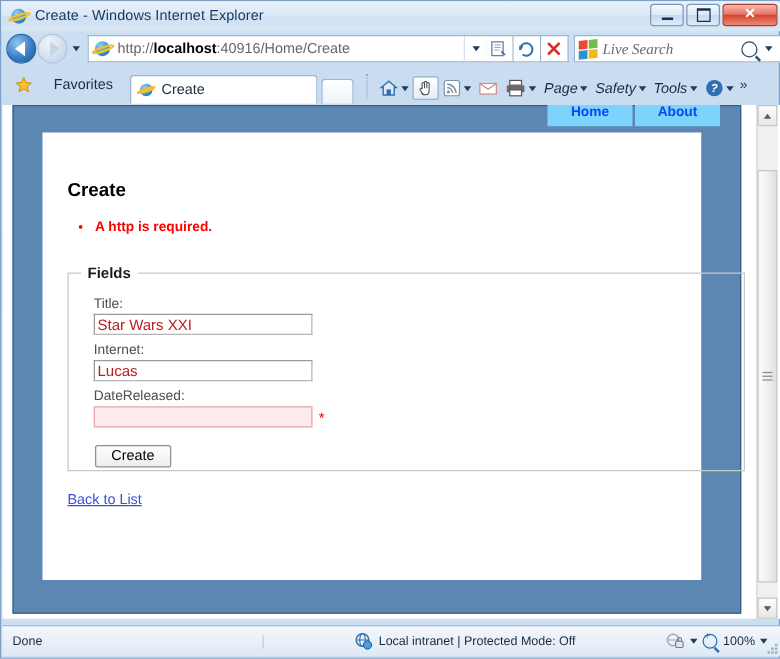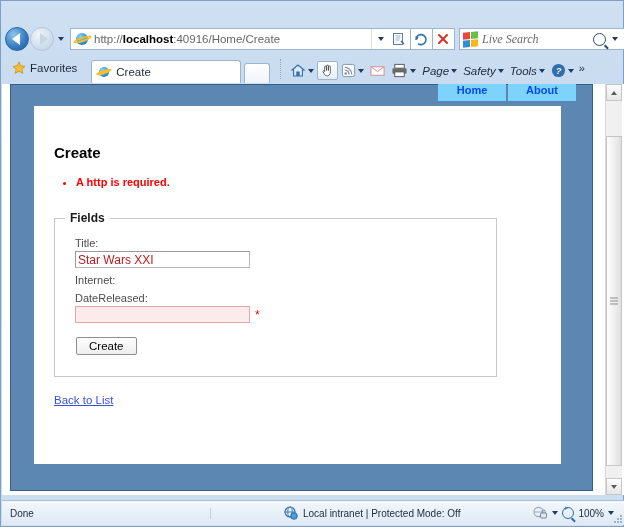--- a/index.html
+++ b/index.html
@@ -241,21 +241,21 @@
     display: flex;
     align-items: flex-end;
     box-sizing: border-box;
   }
   .fav-btn {
     height: 22px;
     margin: 0 0 3px 6px;
     padding: 0 7px 0 4px;
     display: flex;
     align-items: center;
-    gap: 4px;
+    gap: 17px;
     border: 1px solid transparent;
     flex: 0 0 auto;
   }
   .star {
     width: 14px; height: 14px;
     position: relative;
     flex: 0 0 auto;
   }
   .fav-label { font-size: 11.5px; color: #1b2b3d; }
   .tab-strip {
@@ -384,21 +384,21 @@
     font-size: 11px;
     font-weight: bold;
     color: #ff0000;
     font-family: "Liberation Sans", sans-serif;
     line-height: 14px;
   }
   fieldset.fields {
     margin: 22px 0 0 0;
     padding: 6px 10px 14px 10px;
     border: 1px solid #c8c8c8;
-    width: 443px;
+    width: 542px;
     height: 166px;
     box-sizing: border-box;
   }
   fieldset.fields legend {
     font-size: 12px;
     font-weight: bold;
     color: #1b1b1b;
     padding: 0 5px;
   }
   .field-label {
@@ -611,20 +611,40 @@
   .winflag i:nth-child(1){background:#e8493a;}
   .winflag i:nth-child(2){background:#6fbd45;}
   .winflag i:nth-child(3){background:#2f8fd0;}
   .winflag i:nth-child(4){background:#f6b817;}
 </style>
 </head>
 <body>
 
 <div class="ie-window">
 
+  <div class="titlebar">
+    <span class="title-ie-icon">
+      <span class="ielogo">
+          <span class="globe"></span>
+          <span class="band"></span>
+        </span>
+    </span>
+    <span class="title-text">Create - Windows Internet Explorer</span>
+    <div class="win-buttons">
+      <div class="win-btn">
+          <span class="min-bar"></span>
+        </div>
+      <div class="win-btn">
+          <span class="max-sq"></span>
+        </div>
+      <div class="win-btn close">
+          <span class="glyph">✕</span>
+        </div>
+    </div>
+  </div>
 
   <div class="addressrow">
     <div class="navbtn back">
         <span class="arrow-left"></span>
       </div>
     <div class="navbtn fwd">
         <span class="arrow-right-grey"></span>
       </div>
     <div class="nav-drop">
         <span class="caret center"></span>
@@ -779,20 +799,23 @@
 
         <fieldset class="fields">
           <legend>Fields</legend>
 
           <label class="field-label">Title:</label>
           <div class="field-row">
             <input class="txt" type="text" value="Star Wars XXI" style="">
           </div>
 
           <label class="field-label">Internet:</label>
+          <div class="field-row">
+            <input class="txt" type="text" value="Lucas" style="">
+          </div>
 
           <label class="field-label">DateReleased:</label>
           <div class="field-row">
             <input class="txt error" type="text" value="" style="">
             <span class="req-star">*</span>
           </div>
 
           <button class="create-btn">Create</button>
         </fieldset>
 

